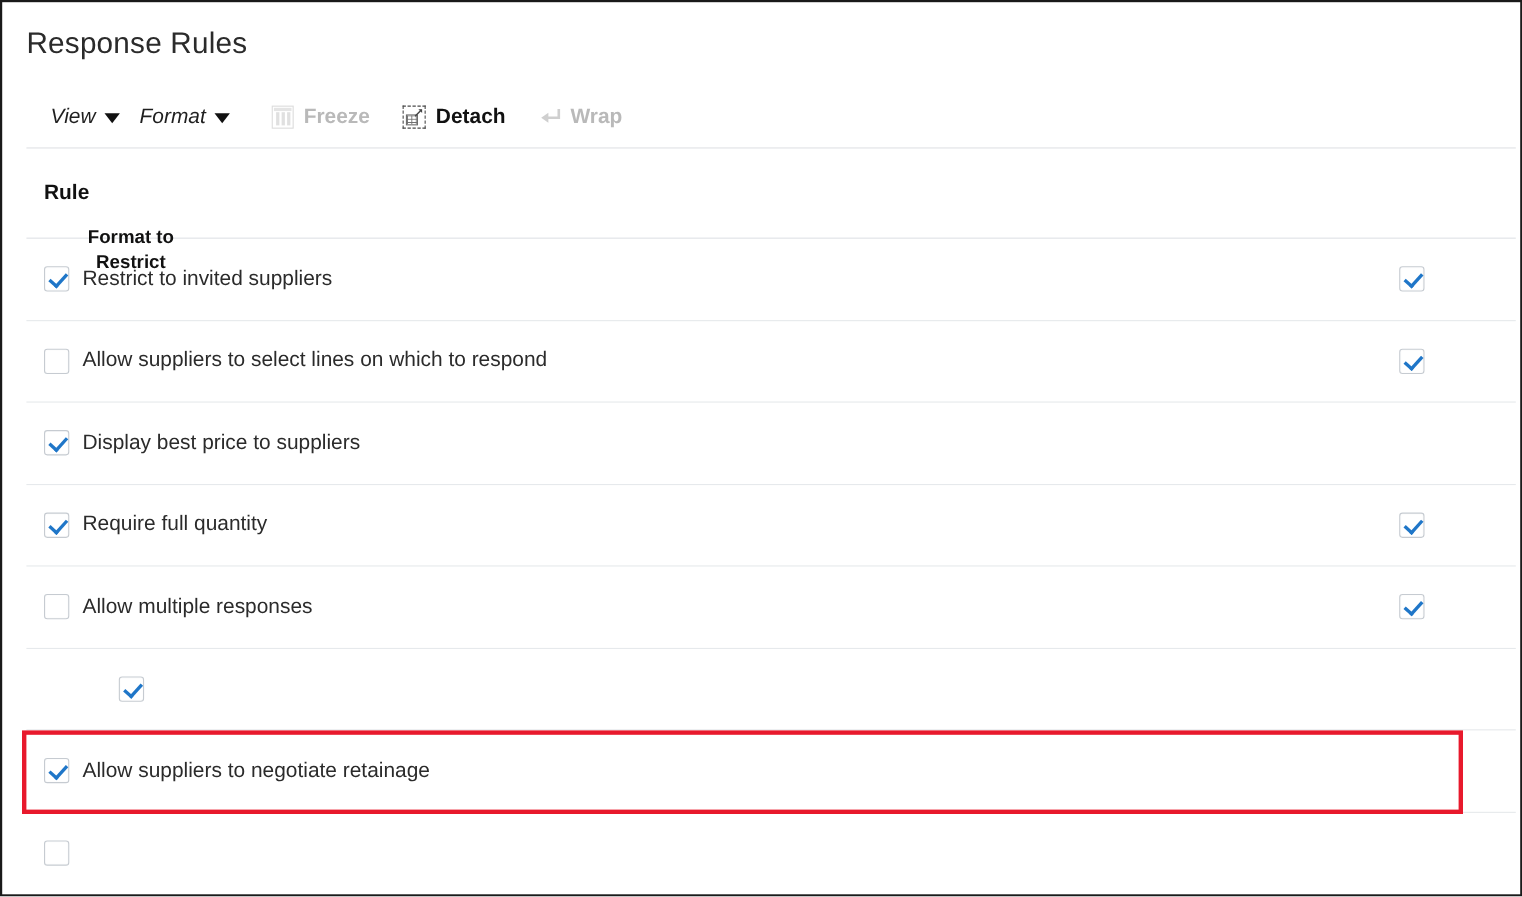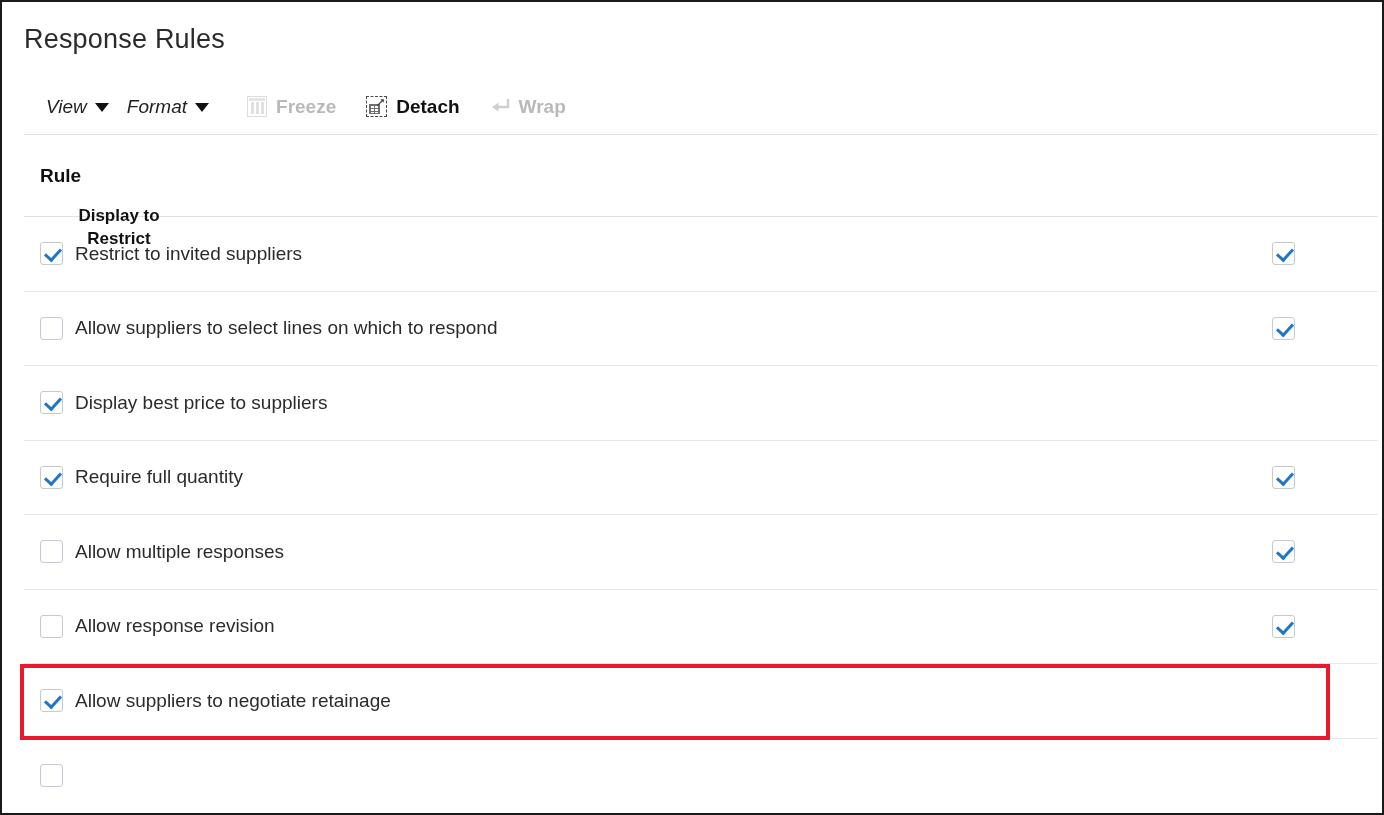--- a/index.html
+++ b/index.html
@@ -286,21 +286,21 @@
     </div>
 
   </div>
 
   <div class="grid-wrap">
     <div class="hdr-topline"></div>
 
     <div class="thead">
       <div class="th-rule">Rule</div>
       <div class="th-display">
-        <div>Display to</div>
+        <div>Format to</div>
         <div>Restrict</div>
       </div>
     </div>
 
     <div id="rows">
         <div class="trow">
           <div class="td-rule">
             <span class="cbox checked"></span>
             <span class="rule-label">Restrict to invited suppliers</span>
           </div>
@@ -336,24 +336,20 @@
         <div class="trow">
           <div class="td-rule">
             <span class="cbox"></span>
             <span class="rule-label">Allow multiple responses</span>
           </div>
           <div class="td-display">
             <span class="cbox checked"></span>
           </div>
         </div>
         <div class="trow">
-          <div class="td-rule">
-            <span class="cbox"></span>
-            <span class="rule-label">Allow response revision</span>
-          </div>
           <div class="td-display">
             <span class="cbox checked"></span>
           </div>
         </div>
         <div class="trow">
           <div class="td-rule">
             <span class="cbox checked"></span>
             <span class="rule-label">Allow suppliers to negotiate retainage</span>
           </div>
           <div class="td-display"></div>

